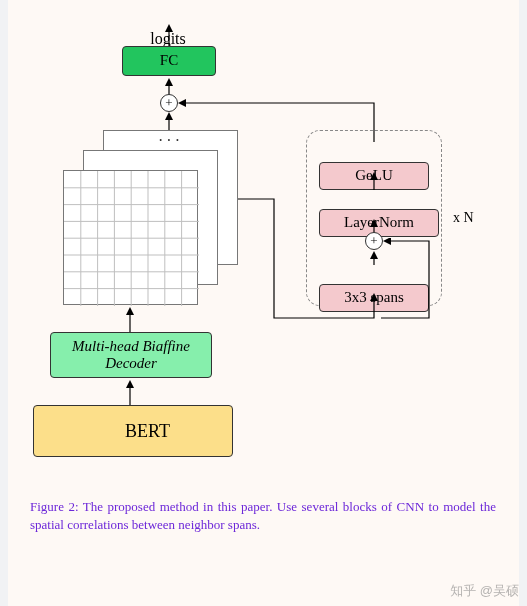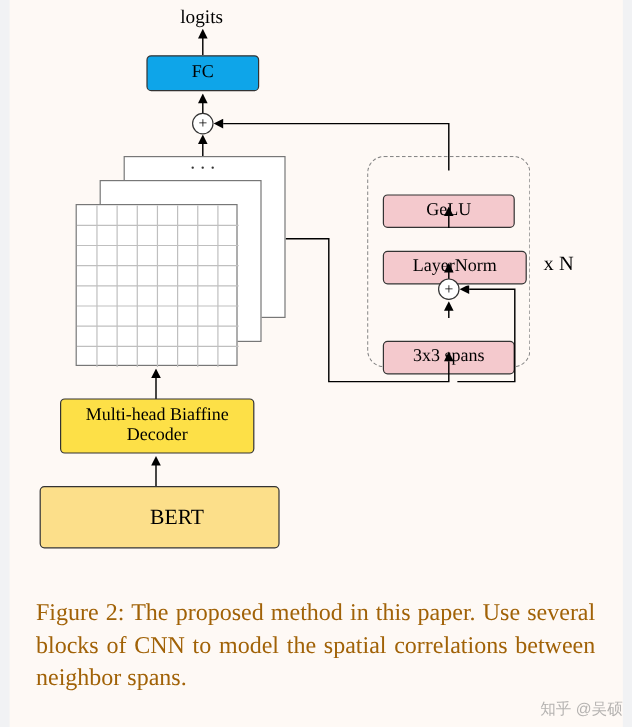--- a/index.html
+++ b/index.html
@@ -23,51 +23,51 @@
     border: 1px solid #333;
     border-radius: 4px;
     display: flex;
     align-items: center;
     justify-content: center;
     text-align: center;
     font-size: 15px;
     line-height: 1.15;
   }
   .bert { background: #fcdf8a; padding-left: 29px; }
-  .biaffine { background: #fde047; }
-  .fc { background: #0ea5e9; }
+  .biaffine { background: #86efac; font-style: italic; }
+  .fc { background: #22c55e; }
   .cnn { background: #f4c9cd; margin-top: 20px; }
   .cnn-group {
     border: 1px dashed #888;
     border-radius: 14px;
     background: transparent;
   }
-  .xn { font-size: 17px; }
-  .logits { font-size: 16px; }
+  .xn { font-size: 14px; }
+  .logits { font-size: 16px; margin-top: 24px; }
   .plus {
     width: 18px; height: 18px;
     border: 1px solid #333;
     border-radius: 50%;
     background: #fff;
     font-size: 13px;
     line-height: 16px;
     text-align: center;
   }
   .grid {
     border: 1px solid #777;
     background: #fff;
   }
   .gridlines line { stroke: #bfbfbf; stroke-width: 1; }
   .dots { font-size: 16px; letter-spacing: 3px; color: #333; }
   .arrow-head { fill: #000; }
   .connector { stroke: #000; stroke-width: 1.2; fill: none; }
   .caption {
-    font-size: 20px;
+    font-size: 13px;
     line-height: 1.35;
-    color: #a16207;
+    color: #6d28d9;
     text-align: justify;
   }
   .wm {
     color: rgba(120,120,120,0.55);
     font-family: Arial, sans-serif;
     font-size: 13px;
   }
 </style>
 </head>
 <body>

